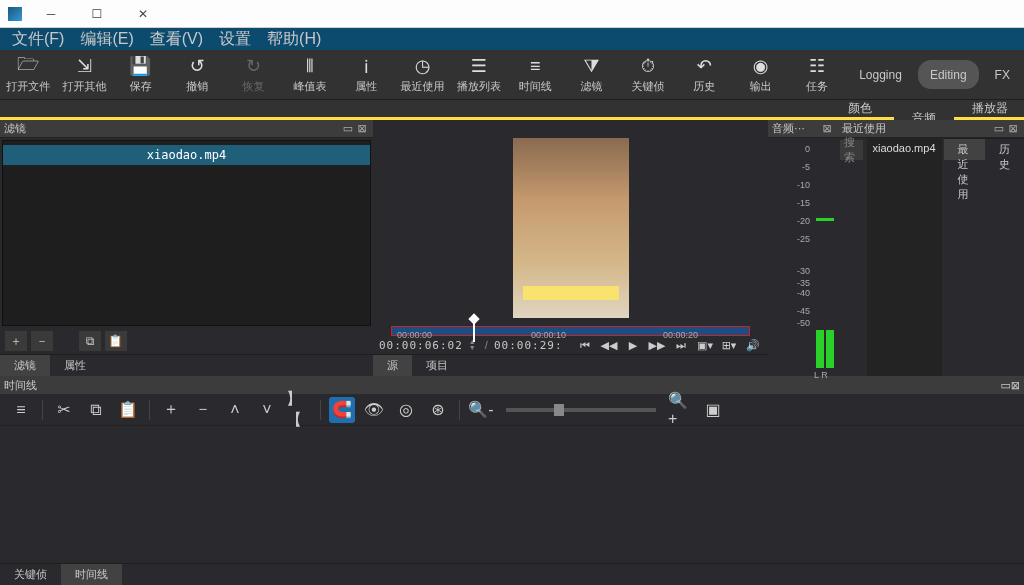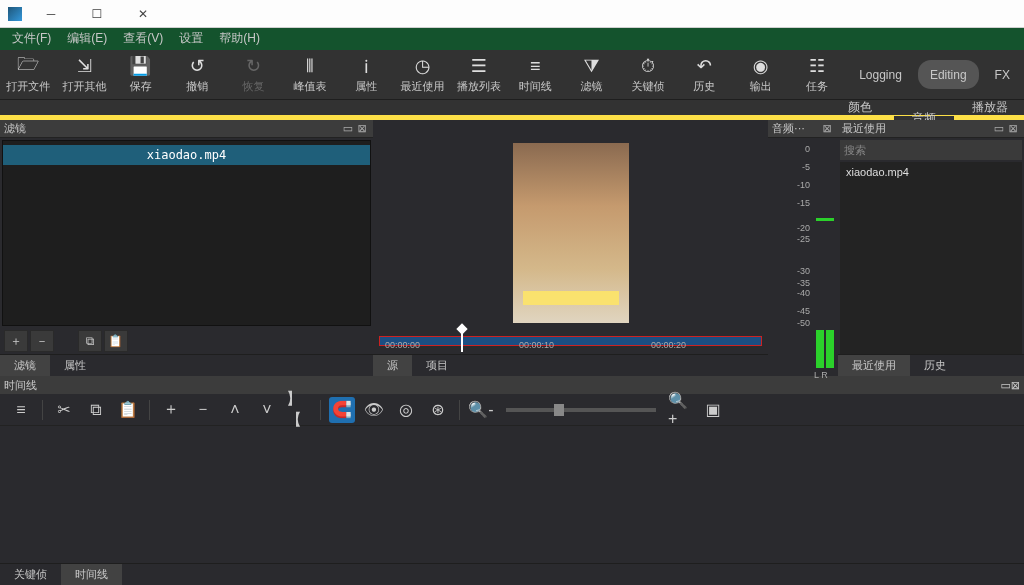--- a/index.html
+++ b/index.html
@@ -5,21 +5,21 @@
 * { margin:0; padding:0; box-sizing:border-box; font-family:"Microsoft YaHei","Segoe UI",sans-serif; }
 body { background:#2a2a2e; color:#c8c8c8; font-size:12px; width:1024px; height:585px; overflow:hidden; }
 
 
 .titlebar { height:28px; background:#fdfdfd; color:#222; display:flex; align-items:center; border-bottom:1px solid #d0d0d0;}
 .titlebar .logo { width:14px; height:14px; margin:0 6px 0 8px; background:linear-gradient(135deg,#1e567a,#3498db); }
 .titlebar .title { flex:1; font-size:12px; }
 .titlebar .winbtn { width:46px; height:28px; display:flex; align-items:center; justify-content:center; color:#444; }
 
 
-.menubar { height:22px; background:#14532d; display:flex; padding:0 4px; font-size:12px; }
+.menubar { height:22px; background:#0c4a6e; display:flex; align-items:center; padding:0 4px; font-size:16px; }
 .menubar .menuitem { padding:2px 8px; cursor:default; }
 
 
 .toolbar { height:50px; background:#323232; display:flex; border-bottom:1px solid #1e1e1e; }
 .toolbar .tbtn { width:63px; display:flex; flex-direction:column; align-items:center; justify-content:center; gap:2px; cursor:default; }
 .toolbar .tbtn .ticon { height:22px; display:flex; align-items:center; justify-content:center; font-size:18px; color:#ddd; }
 .toolbar .tbtn .tlabel { font-size:11px; color:#c8c8c8; }
 .toolbar .spacer { flex:1; }
 .toolbar .layoutbtn { padding:4px 12px; margin:10px 2px; font-size:12px; background:#323232; display:flex; align-items:center; }
 .toolbar .layoutbtn.selected { background:#555;border-radius:13px; }
@@ -27,38 +27,38 @@
 
 .panel-hd { height:18px; background:#3c3c3c; display:flex; align-items:center; padding:0 4px; font-size:11px; border-bottom:1px solid #222;}
 .panel-hd .panel-title { flex:1; }
 .panel-hd .panel-ctrl { width:14px; text-align:center; color:#aaa; cursor:default; }
 
 
 .main { display:flex; height:270px; }
 .left { width:373px; display:flex; flex-direction:column; }
 .center { width:395px; display:flex; flex-direction:column; }
 .audio { width:70px; display:flex; flex-direction:column; }
-.right { flex:1; display:flex; flex-direction:column; }
+.right { flex:1; display:flex; flex-direction:row; }
 
 .filter-list { flex:1; background:#1e1e1e; margin:2px; border:1px solid #111; }
 .filter-list .videoitem { margin:4px 0; padding:3px 8px; background:#1f5f7a; color:#fff; font-family:monospace; font-size:12px; text-align:center; }
 .filter-toolbar { height:26px; display:flex; align-items:center; padding:0 4px; gap:2px; }
 .smallbtn { width:24px; height:22px; background:#3a3a3a; display:flex; align-items:center; justify-content:center; color:#ccc; border:1px solid #2a2a2a; cursor:default;}
 
 .tabbar { height:22px; display:flex; background:#2a2a2e; border-top:1px solid #1e1e1e; }
 .tab { padding:3px 14px; font-size:11px; background:#2a2a2e; cursor:default; }
 .tab.active { background:#424242; }
 
 
 .preview { flex:1; background:#2a2a2e; display:flex; align-items:center; justify-content:center; }
 .preview .video { width:116px; height:180px; background:linear-gradient(180deg,#8a6a50 0%,#c59a6e 35%,#d4b88a 70%,#e0d5c0 100%); position:relative; overflow:hidden;}
 .preview .video::after { content:""; position:absolute; left:10px; right:10px; bottom:18px; height:14px; background:rgba(255,230,100,.85); }
 
 
-.scrubber { height:26px; position:relative; margin:0 6px; }
+.scrubber { height:26px; position:relative; margin:0 18px; }
 .scrubber .track { position:absolute; top:8px; left:0; right:0; height:10px; background:#1b4e82; border:1px solid #c22; }
 .scrubber .ticklabel { font-size:9px; color:#aaa; position:absolute; top:12px;}
 .scrubber .playhead { position:absolute; top:0; width:2px; height:24px; background:#fff; }
 .scrubber .playmarker { position:absolute; top:-3px; width:8px; height:8px; background:#fff; transform:translateX(-3px) rotate(45deg);}
 
 
 .transport { height:26px; display:flex; align-items:center; gap:6px; padding:0 6px; font-size:11px; }
 .transport .tc { font-family:monospace; letter-spacing:1px; }
 .transport .spin { width:10px; display:flex; flex-direction:column; font-size:7px; line-height:6px; color:#888;}
 .transport .divider { color:#888; }
@@ -172,21 +172,21 @@
     </div>
   <div class="tbtn">
       <div class="ticon">☷</div>
       <div class="tlabel">任务</div>
     </div>
   <div class="spacer"></div>
   <div class="layoutbtn">Logging</div>
   <div class="layoutbtn selected">Editing</div>
   <div class="layoutbtn">FX</div>
 </div>
-<div class="toolbar" style="height:20px;justify-content:flex-end;background:#323232;border-bottom:5px solid #fde047">
+<div class="toolbar" style="height:20px;justify-content:flex-end;background:#323232;border-bottom:3px solid #fde047">
   <div class="layoutbtn" style="margin:0 2px;padding:2px 18px">颜色</div>
   <div class="layoutbtn" style="margin:16px 2px;padding:2px 18px">音频</div>
   <div class="layoutbtn" style="margin:0 2px;padding:2px 14px">播放器</div>
 </div>
 
 <div style="display:flex">
   <div class="panel-hd" style="width:373px">
     <div class="panel-title">滤镜</div>
     <div class="panel-ctrl">▭</div>
     <div class="panel-ctrl">⊠</div>
@@ -227,33 +227,51 @@
       <div class="video"></div>
     </div>
     <div class="scrubber">
       <div class="track"></div>
       <div class="ticklabel" style="left:6px">00:00:00</div>
       <div class="ticklabel" style="left:140px">00:00:10</div>
       <div class="ticklabel" style="left:272px">00:00:20</div>
       <div class="playhead" style="left:82px"></div>
       <div class="playmarker" style="left:82px"></div>
     </div>
+    <div class="transport">
+      <span class="tc">00:00:06:02</span>
+      <span class="spin">
+          <span>▲</span>
+          <span>▼</span>
+        </span>
+      <span class="divider">/</span>
+      <span class="tc">00:00:29:</span>
+      <span style="flex:1"></span>
+      <span class="ctrl">⏮</span>
+      <span class="ctrl">◀◀</span>
+      <span class="ctrl">▶</span>
+      <span class="ctrl">▶▶</span>
+      <span class="ctrl">⏭</span>
+      <span class="ctrl">▣▾</span>
+      <span class="ctrl">⊞▾</span>
+      <span class="ctrl">🔊</span>
+    </div>
     <div class="tabbar">
       <div class="tab active">源</div>
       <div class="tab">项目</div>
     </div>
   </div>
 
   <div class="audio">
     <div class="scale">
       <div class="lvl" style="top:6px">0</div>
       <div class="lvl" style="top:24px">-5</div>
       <div class="lvl" style="top:42px">-10</div>
       <div class="lvl" style="top:60px">-15</div>
-      <div class="lvl" style="top:85px">-20</div>
+      <div class="lvl" style="top:78px">-20</div>
       <div class="lvl" style="top:96px">-25</div>
       <div class="lvl" style="top:128px">-30</div>
       <div class="lvl" style="top:140px">-35</div>
       <div class="lvl" style="top:150px">-40</div>
       <div class="lvl" style="top:168px">-45</div>
       <div class="lvl" style="top:180px">-50</div>
       <div class="peak" style="top:80px"></div>
       <div class="bars">
           <div class="bar"></div>
           <div class="bar"></div>

